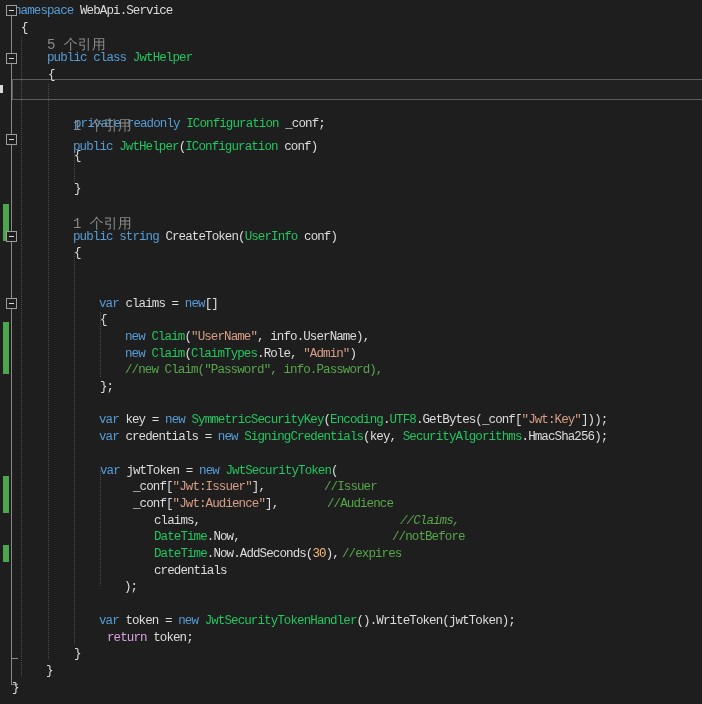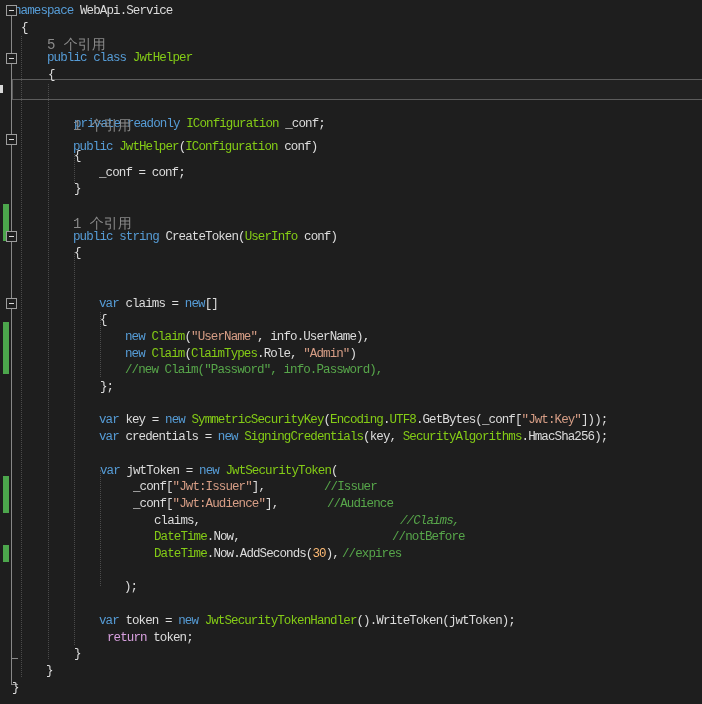--- a/index.html
+++ b/index.html
@@ -5,21 +5,21 @@
   html,body{margin:0;padding:0;background:#1e1e1e;}
   body{width:702px;height:704px;overflow:hidden;}
   .editor{position:relative;width:702px;height:704px;background:#1e1e1e;
           font-family:"Liberation Mono","DejaVu Sans Mono",monospace;}
   .layer{position:absolute;left:0;top:0;width:702px;height:704px;}
   .line{position:absolute;left:0;width:702px;height:17px;white-space:pre;
         font-size:12.5px;letter-spacing:-0.9px;line-height:15px;}
   .seg{position:absolute;top:0;white-space:pre;}
   .codelens .seg{font-size:14px;letter-spacing:0;padding-top:1px;}
   .tk-k{color:#569cd6}
-  .tk-t{color:#84cc16}
+  .tk-t{color:#22c55e}
   .tk-s{color:#d69d85}
   .tk-c{color:#57a64a}
   .tk-n{color:#fdba74}
   .tk-p{color:#dcdcdc}
   .tk-r{color:#d8a0df}
   .tk-l{color:#8a8a8a}
   .guide{position:absolute;width:0;border-left:1px dotted #5a5a5a;opacity:.75;}
   .curline{position:absolute;border:1px solid #5c5c5c;background:rgba(255,255,255,.015);}
   .chbar{position:absolute;width:6px;background:#4ca64c;}
   .vline{position:absolute;width:1px;background:#888888;}
@@ -59,39 +59,39 @@
   <div class="layer" id="code-layer">
       <div class="line" style="top: 4px;"><div class="seg" style="left: 14px;"><span class="tk-k">namespace</span><span class="tk-p"> WebApi.Service</span></div></div>
       <div class="line" style="top: 20.7px;"><div class="seg" style="left: 21px;"><span class="tk-p">{</span></div></div>
       <div class="line codelens" style="top: 37.4px;"><div class="seg" style="left: 47px;"><span class="tk-l">5 个引用</span></div></div>
       <div class="line" style="top: 51.4px;"><div class="seg" style="left: 47px;"><span class="tk-k">public class </span><span class="tk-t">JwtHelper</span></div></div>
       <div class="line" style="top: 68.1px;"><div class="seg" style="left: 48px;"><span class="tk-p">{</span></div></div>
       <div class="line" style="top: 84.8px;"><div class="seg" style="left: 74px; margin-top: 32px;"><span class="tk-k">private readonly </span><span class="tk-t">IConfiguration</span><span class="tk-p"> _conf;</span></div></div>
       <div class="line codelens" style="top: 118.2px;"><div class="seg" style="left: 73px;"><span class="tk-l">1 个引用</span></div></div>
       <div class="line" style="top: 140px;"><div class="seg" style="left: 73px;"><span class="tk-k">public </span><span class="tk-t">JwtHelper</span><span class="tk-p">(</span><span class="tk-t">IConfiguration</span><span class="tk-p"> conf)</span></div></div>
       <div class="line" style="top: 148.9px;"><div class="seg" style="left: 74px;"><span class="tk-p">{</span></div></div>
-      <div class="line" style="top: 165.6px;"><div class="seg" style="left: 99px;"><span class="tk-p">_conf = conf;</span></div></div>
       <div class="line" style="top: 182.3px;"><div class="seg" style="left: 74px;"><span class="tk-p">}</span></div></div>
       <div class="line codelens" style="top: 215.7px;"><div class="seg" style="left: 73px;"><span class="tk-l">1 个引用</span></div></div>
       <div class="line" style="top: 229.7px;"><div class="seg" style="left: 73px;"><span class="tk-k">public string </span><span class="tk-p">CreateToken(</span><span class="tk-t">UserInfo</span><span class="tk-p"> conf)</span></div></div>
       <div class="line" style="top: 246.4px;"><div class="seg" style="left: 74px;"><span class="tk-p">{</span></div></div>
       <div class="line" style="top: 296.5px;"><div class="seg" style="left: 99px;"><span class="tk-k">var</span><span class="tk-p"> claims = </span><span class="tk-k">new</span><span class="tk-p">[]</span></div></div>
       <div class="line" style="top: 313.2px;"><div class="seg" style="left: 100px;"><span class="tk-p">{</span></div></div>
       <div class="line" style="top: 329.9px;"><div class="seg" style="left: 125px;"><span class="tk-k">new </span><span class="tk-t">Claim</span><span class="tk-p">(</span><span class="tk-s">"UserName"</span><span class="tk-p">, info.UserName),</span></div></div>
       <div class="line" style="top: 346.6px;"><div class="seg" style="left: 125px;"><span class="tk-k">new </span><span class="tk-t">Claim</span><span class="tk-p">(</span><span class="tk-t">ClaimTypes</span><span class="tk-p">.Role, </span><span class="tk-s">"Admin"</span><span class="tk-p">)</span></div></div>
       <div class="line" style="top: 363.3px;"><div class="seg" style="left: 125px;"><span class="tk-c">//new Claim("Password", info.Password),</span></div></div>
       <div class="line" style="top: 380px;"><div class="seg" style="left: 100px;"><span class="tk-p">};</span></div></div>
       <div class="line" style="top: 413.4px;"><div class="seg" style="left: 99px;"><span class="tk-k">var</span><span class="tk-p"> key = </span><span class="tk-k">new</span><span class="tk-p"> </span><span class="tk-t">SymmetricSecurityKey</span><span class="tk-p">(</span><span class="tk-t">Encoding</span><span class="tk-p">.</span><span class="tk-t">UTF8</span><span class="tk-p">.GetBytes(_conf[</span><span class="tk-s">"Jwt:Key"</span><span class="tk-p">]));</span></div></div>
       <div class="line" style="top: 430.1px;"><div class="seg" style="left: 99px;"><span class="tk-k">var</span><span class="tk-p"> credentials = </span><span class="tk-k">new</span><span class="tk-p"> </span><span class="tk-t">SigningCredentials</span><span class="tk-p">(key, </span><span class="tk-t">SecurityAlgorithms</span><span class="tk-p">.HmacSha256);</span></div></div>
       <div class="line" style="top: 463.5px;"><div class="seg" style="left: 100px;"><span class="tk-k">var</span><span class="tk-p"> jwtToken = </span><span class="tk-k">new</span><span class="tk-p"> </span><span class="tk-t">JwtSecurityToken</span><span class="tk-p">(</span></div></div>
       <div class="line" style="top: 480.2px;"><div class="seg" style="left: 133px;"><span class="tk-p">_conf[</span><span class="tk-s">"Jwt:Issuer"</span><span class="tk-p">],</span></div><div class="seg" style="left: 324px;"><span class="tk-c">//Issuer</span></div></div>
       <div class="line" style="top: 496.9px;"><div class="seg" style="left: 133px;"><span class="tk-p">_conf[</span><span class="tk-s">"Jwt:Audience"</span><span class="tk-p">],</span></div><div class="seg" style="left: 327px;"><span class="tk-c">//Audience</span></div></div>
       <div class="line" style="top: 513.6px;"><div class="seg" style="left: 154px;"><span class="tk-p">claims,</span></div><div class="seg" style="left: 400px; font-style: italic;"><span class="tk-c">//Claims,</span></div></div>
       <div class="line" style="top: 530.3px;"><div class="seg" style="left: 154px;"><span class="tk-t">DateTime</span><span class="tk-p">.Now,</span></div><div class="seg" style="left: 392px;"><span class="tk-c">//notBefore</span></div></div>
       <div class="line" style="top: 547px;"><div class="seg" style="left: 154px;"><span class="tk-t">DateTime</span><span class="tk-p">.Now.AddSeconds(</span><span class="tk-n">30</span><span class="tk-p">),</span></div><div class="seg" style="left: 342px;"><span class="tk-c">//expires</span></div></div>
+      <div class="line" style="top: 563.7px;"><div class="seg" style="left: 154px;"><span class="tk-p">credentials</span></div></div>
       <div class="line" style="top: 580.4px;"><div class="seg" style="left: 124px;"><span class="tk-p">);</span></div></div>
       <div class="line" style="top: 613.8px;"><div class="seg" style="left: 99px;"><span class="tk-k">var</span><span class="tk-p"> token = </span><span class="tk-k">new</span><span class="tk-p"> </span><span class="tk-t">JwtSecurityTokenHandler</span><span class="tk-p">().WriteToken(jwtToken);</span></div></div>
       <div class="line" style="top: 630.5px;"><div class="seg" style="left: 107px;"><span class="tk-r">return</span><span class="tk-p"> token;</span></div></div>
       <div class="line" style="top: 647.2px;"><div class="seg" style="left: 74px;"><span class="tk-p">}</span></div></div>
       <div class="line" style="top: 663.9px;"><div class="seg" style="left: 46px;"><span class="tk-p">}</span></div></div>
       <div class="line" style="top: 680.6px;"><div class="seg" style="left: 12px;"><span class="tk-p">}</span></div></div>
     </div>
 </div>
 
 </body></html>

